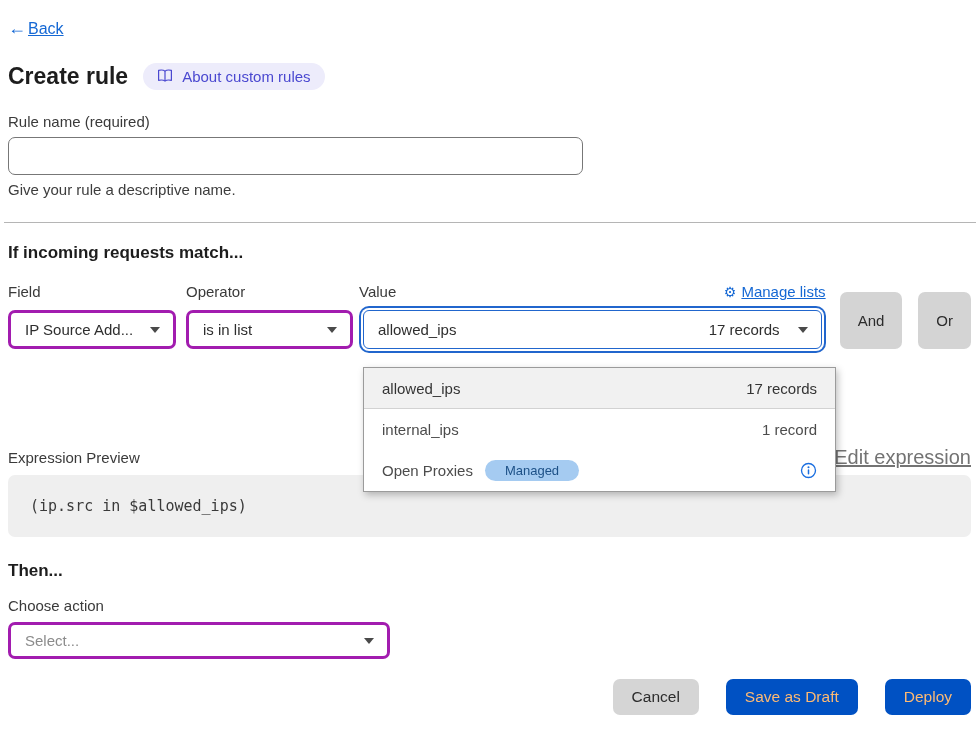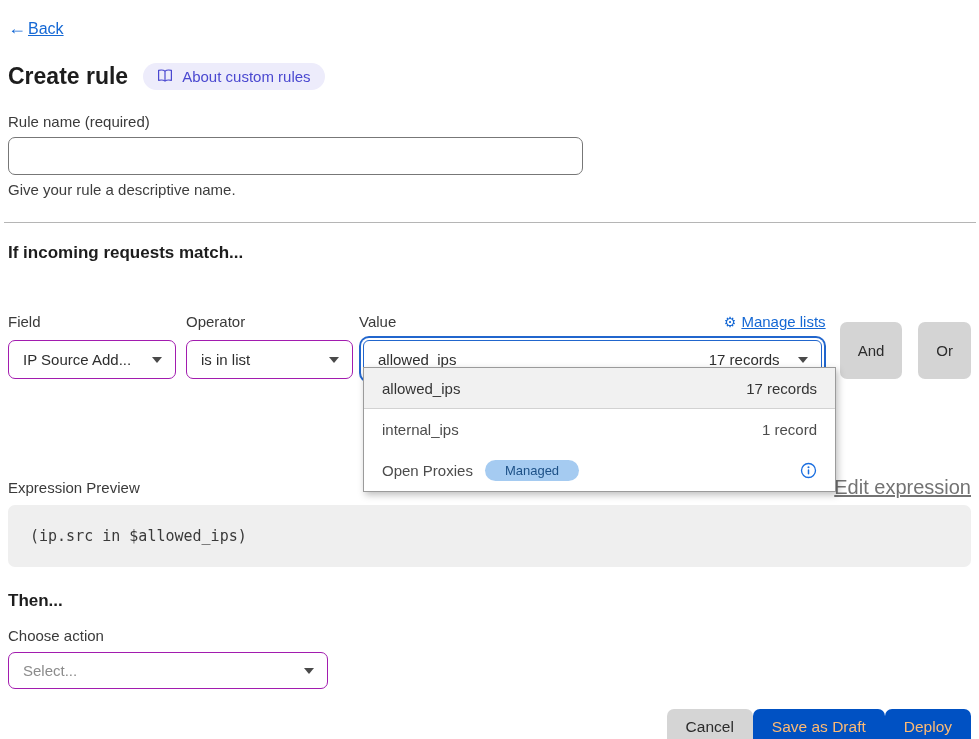--- a/index.html
+++ b/index.html
@@ -28,29 +28,29 @@
   .rule-name-input { display: block; margin-top: 7px; width: 575px; height: 38px; border: 1px solid #777; border-radius: 7px; font-size: 15px; padding: 0 12px; font-family: "Liberation Sans", sans-serif; color: #303030; outline: none; }
   .helper-text { margin-top: 6px; font-size: 15px; color: #3d3d3d; }
 
   .divider { border: none; border-top: 1px solid #b5b5b5; margin: 24px -5px 0 -4px; }
 
   .section-heading { margin-top: 20px; font-size: 17px; font-weight: 700; color: #1d1d1d; }
 
   
   .cond-row { display: flex; align-items: flex-end; margin-top: 20px; }
   .cond-col .col-label { font-size: 15px; color: #3a3a3a; margin-bottom: 9px; line-height: 18px; }
-  .col-field { width: 168px; margin-top: 30px; }
+  .col-field { width: 168px; }
   .col-operator { width: 167px; margin-left: 10px; }
   .col-value { flex: 1; margin-left: 6px; }
   .col-value .col-label-row { display: flex; justify-content: space-between; align-items: center; margin-bottom: 9px; }
   .manage-link { display: inline-flex; align-items: center; gap: 5px; font-size: 15px; color: #1568d4; cursor: pointer; line-height: 18px; }
   .manage-link .gear { font-size: 14px; text-decoration: none; }
   .manage-link .link-text { text-decoration: underline; }
 
-  .select { display: flex; align-items: center; justify-content: space-between; height: 39px; border: 1px solid #a21caf; border-radius: 7px; padding: 0 13px 0 14px; background: #fff; font-size: 15px; color: #2e2e2e; cursor: pointer; }
+  .select { display: flex; align-items: center; justify-content: space-between; height: 39px; border: 3px solid #a21caf; border-radius: 7px; padding: 0 13px 0 14px; background: #fff; font-size: 15px; color: #2e2e2e; cursor: pointer; }
   .chev { width: 0; height: 0; border-left: 5.5px solid transparent; border-right: 5.5px solid transparent; border-top: 6.5px solid #4a4a4a; }
   .value-select { margin: 0 4px; border: 1px solid #2166cd; border-radius: 6px; box-shadow: 0 0 0 2px #ffffff, 0 0 0 4px #2166cd; }
   .value-right { display: flex; align-items: center; gap: 18px; color: #2e2e2e; }
 
   .btn-gray { height: 57px; background: #d4d4d4; border: none; border-radius: 7px; font-size: 15px; color: #2c2c2c; padding: 0 18px; font-family: "Liberation Sans", sans-serif; cursor: pointer; }
   .and-btn { margin-left: 14px; }
   .or-btn { margin-left: 16px; }
 
   
   .dropdown { position: absolute; left: 363px; top: 367px; width: 473px; background: #fff; border: 1px solid #9b9b9b; box-shadow: 2px 3px 7px rgba(0,0,0,.25); z-index: 5; }
@@ -63,25 +63,25 @@
   
   .exp-row { display: flex; justify-content: space-between; align-items: center; margin-top: 97px; }
   .exp-label { font-size: 15px; color: #3a3a3a; line-height: 19px; }
   .edit-link { font-size: 20px; color: #737373; text-decoration: underline; cursor: pointer; }
   .exp-block { margin-top: 6px; height: 62px; background: #efefef; border-radius: 7px; display: flex; align-items: center; padding: 0 22px; }
   .exp-code { font-family: "DejaVu Sans Mono", monospace; font-size: 15px; color: #3a3a3a; }
 
   
   .then-heading { margin-top: 24px; font-size: 17px; font-weight: 700; color: #1d1d1d; }
   .action-label { margin-top: 16px; font-size: 15px; color: #3a3a3a; }
-  .action-select { margin-top: 8px; width: 320px; height: 37px; }
+  .action-select { margin-top: 8px; width: 382px; height: 37px; }
   .placeholder { color: #8b8b8b; }
 
   
-  .footer { display: flex; justify-content: flex-end; gap: 0; margin-top: 20px; }
+  .footer { display: flex; justify-content: flex-end; gap: 27px; margin-top: 20px; }
   .btn { height: 36px; border: none; border-radius: 7px; font-size: 15.5px; padding: 0 19px; font-family: "Liberation Sans", sans-serif; cursor: pointer; }
   .btn-cancel { background: #d5d5d5; color: #2c2c2c; }
   .btn-primary { background: #0051c3; color: #fdba74; }
 </style>
 </head>
 <body>
 
 <div class="page">
 
   <a class="back-link">

